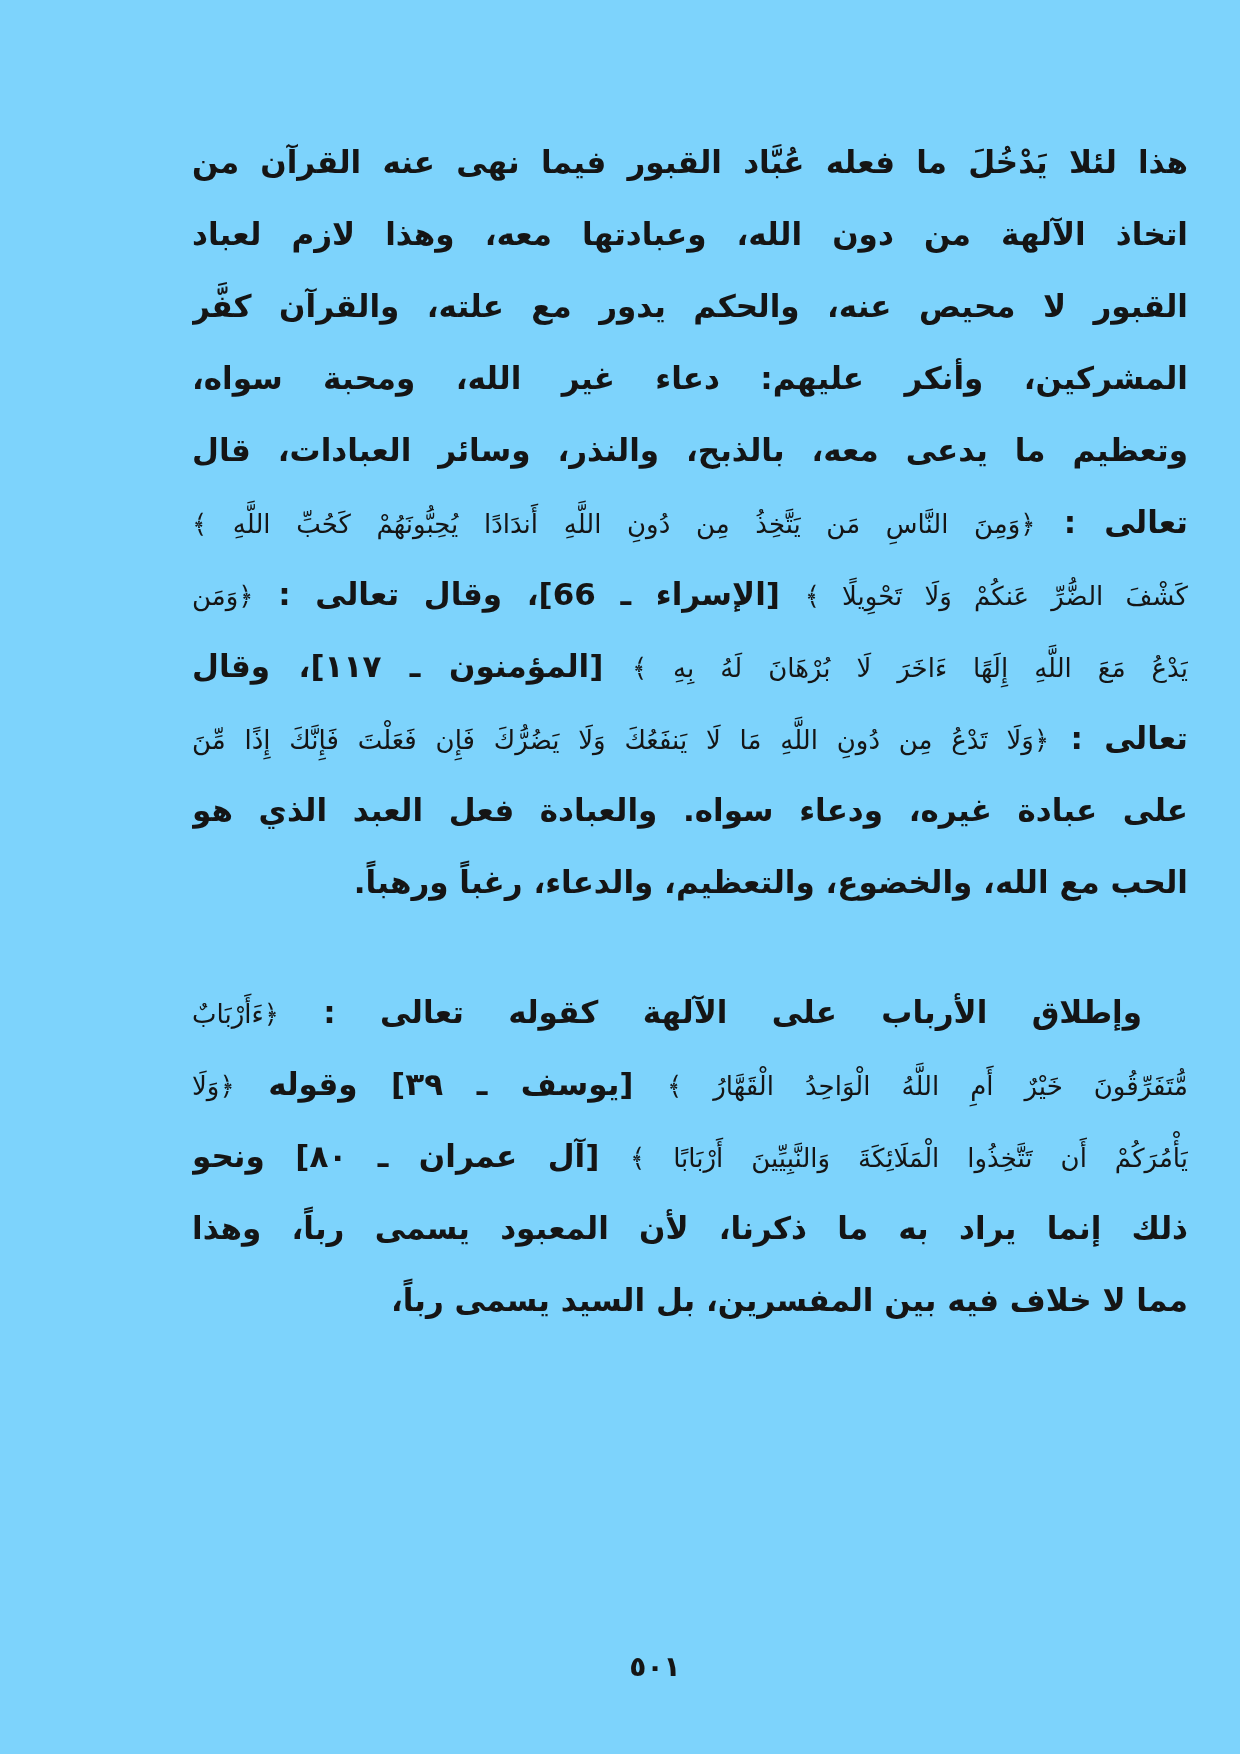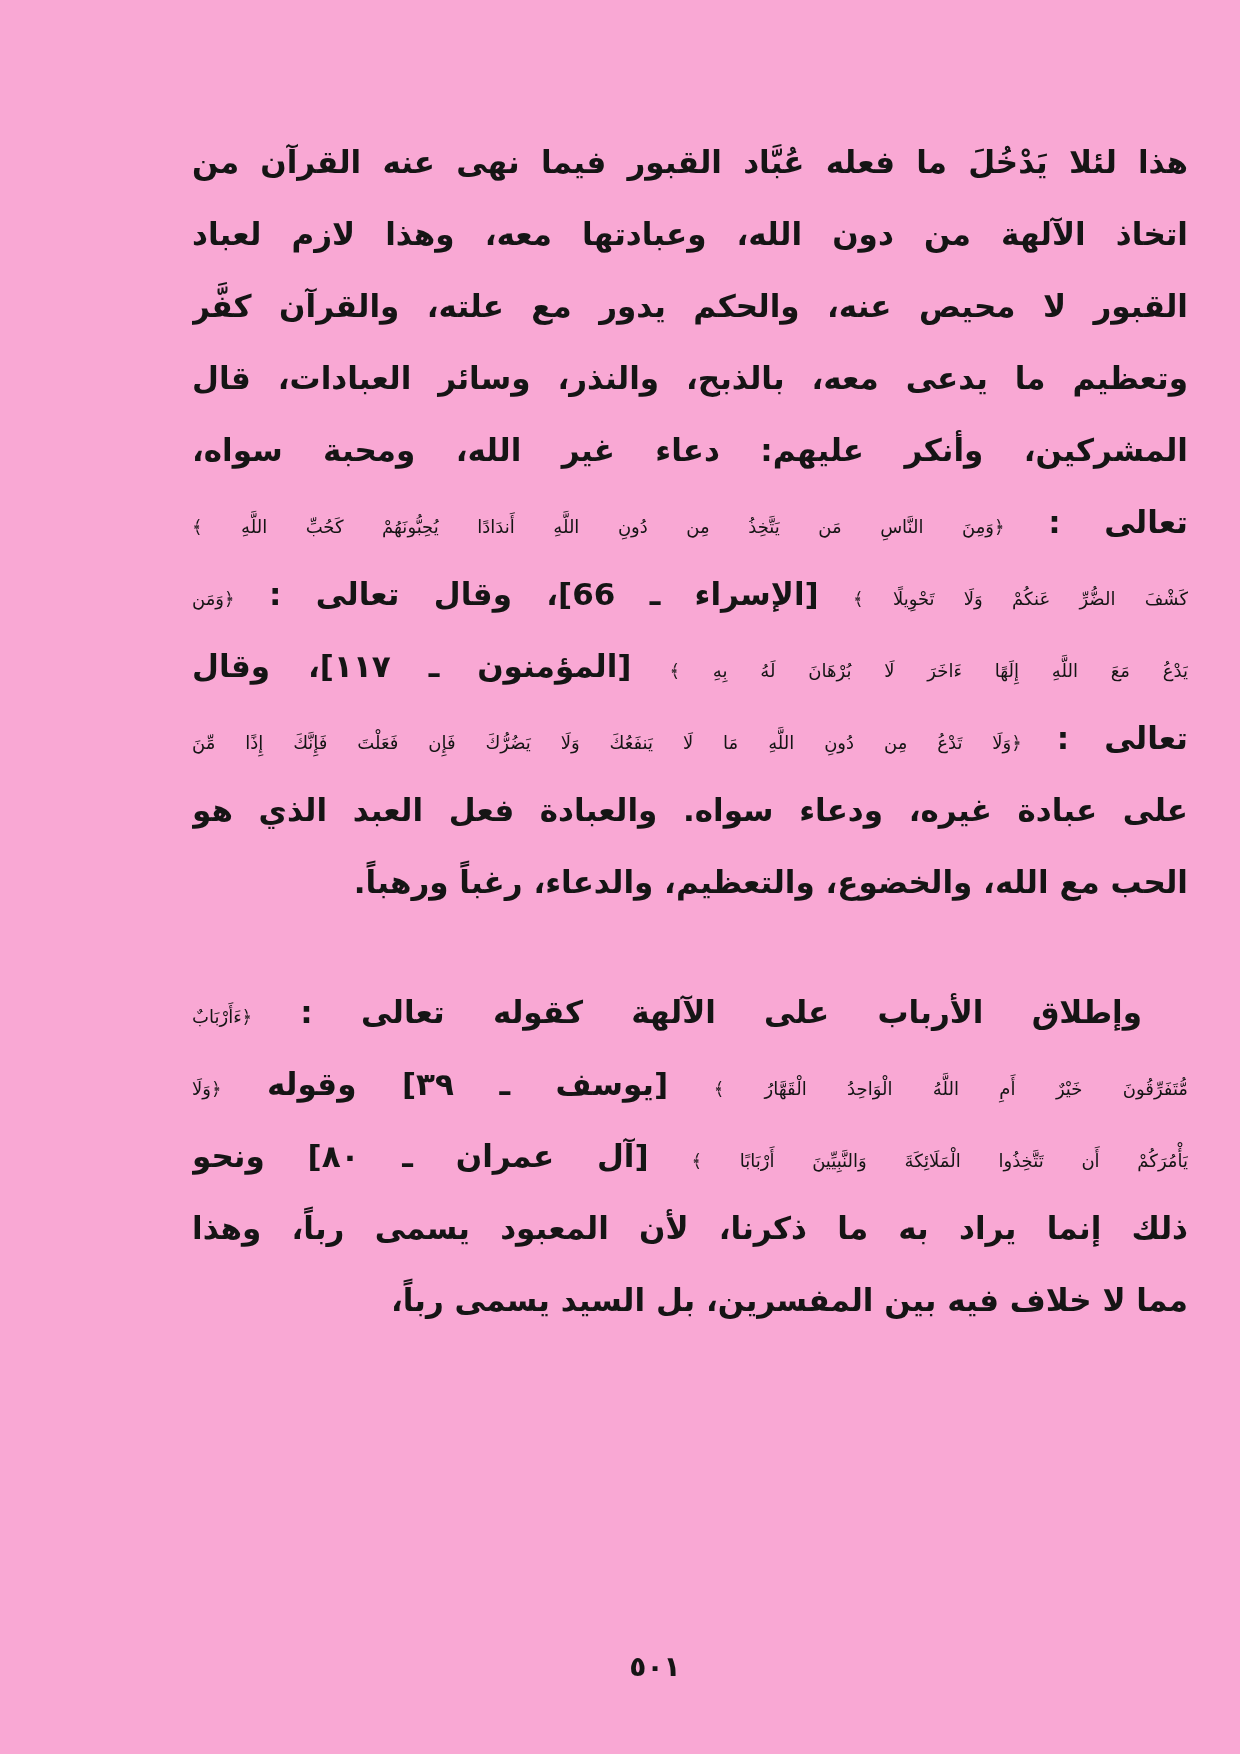--- a/index.html
+++ b/index.html
@@ -1,20 +1,20 @@
 <!DOCTYPE html>
 <html lang="ar"><head>
 <meta charset="utf-8">
 <style>
   html, body { margin: 0; padding: 0; background: #ffffff; }
   .page {
     position: relative;
     width: 1240px;
     height: 1754px;
-    background: #f9a8d4;
+    background: #7dd3fc;
     overflow: hidden;
     font-family: "DejaVu Sans", sans-serif;
     color: #151515;
   }
   .text-block {
     position: absolute;
     top: 126px;
     right: 52px;
     width: 996px;
     direction: rtl;
@@ -27,21 +27,21 @@
     height: 72px;
     overflow: hidden;
     text-align: justify;
     text-align-last: justify;
     white-space: normal;
   }
   .line.start { text-align-last: auto; }
   .line.indent { padding-right: 46px; }
   .quran {
     font-weight: normal;
-    font-size: 18px;
+    font-size: 26px;
     letter-spacing: 0px;
   }
   .page-number {
     position: absolute;
     top: 1650px;
     left: 35px;
     width: 100%;
     text-align: center;
     font-size: 28px;
     font-weight: bold;
@@ -51,22 +51,22 @@
 </style>
 </head>
 <body>
 
 <div class="page">
   <div class="text-block">
       <div class="paragraph">
         <div class="line"><span class="body">هذا لئلا يَدْخُلَ ما فعله عُبَّاد القبور فيما نهى عنه القرآن من</span></div>
         <div class="line"><span class="body">اتخاذ الآلهة من دون الله، وعبادتها معه، وهذا لازم لعباد</span></div>
         <div class="line"><span class="body">القبور لا محيص عنه، والحكم يدور مع علته، والقرآن كفَّر</span></div>
+        <div class="line"><span class="body">المشركين، وأنكر عليهم: دعاء غير الله، ومحبة سواه،</span></div>
         <div class="line"><span class="body">وتعظيم ما يدعى معه، بالذبح، والنذر، وسائر العبادات، قال</span></div>
-        <div class="line"><span class="body">المشركين، وأنكر عليهم: دعاء غير الله، ومحبة سواه،</span></div>
         <div class="line"><span class="body">تعالى : </span><span class="quran">﴿وَمِنَ النَّاسِ مَن يَتَّخِذُ مِن دُونِ اللَّهِ أَندَادًا يُحِبُّونَهُمْ كَحُبِّ اللَّهِ ﴾</span></div>
         <div class="line"><span class="quran">كَشْفَ الضُّرِّ عَنكُمْ وَلَا تَحْوِيلًا ﴾</span><span class="body"> [الإسراء ـ 66]، وقال تعالى : </span><span class="quran">﴿وَمَن</span></div>
         <div class="line"><span class="quran">يَدْعُ مَعَ اللَّهِ إِلَهًا ءَاخَرَ لَا بُرْهَانَ لَهُ بِهِ ﴾</span><span class="body"> [المؤمنون ـ ١١٧]، وقال</span></div>
         <div class="line"><span class="body">تعالى : </span><span class="quran">﴿وَلَا تَدْعُ مِن دُونِ اللَّهِ مَا لَا يَنفَعُكَ وَلَا يَضُرُّكَ فَإِن فَعَلْتَ فَإِنَّكَ إِذًا مِّنَ</span></div>
         <div class="line"><span class="body">على عبادة غيره، ودعاء سواه. والعبادة فعل العبد الذي هو</span></div>
         <div class="line start"><span class="body">الحب مع الله، والخضوع، والتعظيم، والدعاء، رغباً ورهباً.</span></div>
       </div>
       <div class="paragraph">
         <div class="line indent"><span class="body">وإطلاق الأرباب على الآلهة كقوله تعالى : </span><span class="quran">﴿ءَأَرْبَابٌ</span></div>
         <div class="line"><span class="quran">مُّتَفَرِّقُونَ خَيْرٌ أَمِ اللَّهُ الْوَاحِدُ الْقَهَّارُ ﴾</span><span class="body"> [يوسف ـ ٣٩] وقوله </span><span class="quran">﴿وَلَا</span></div>

